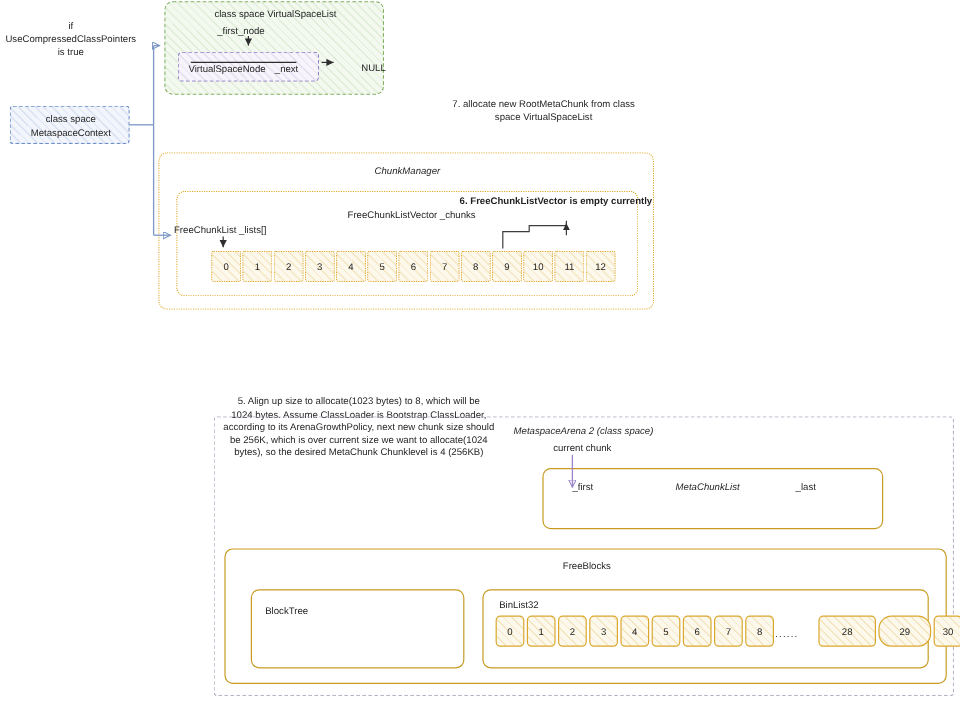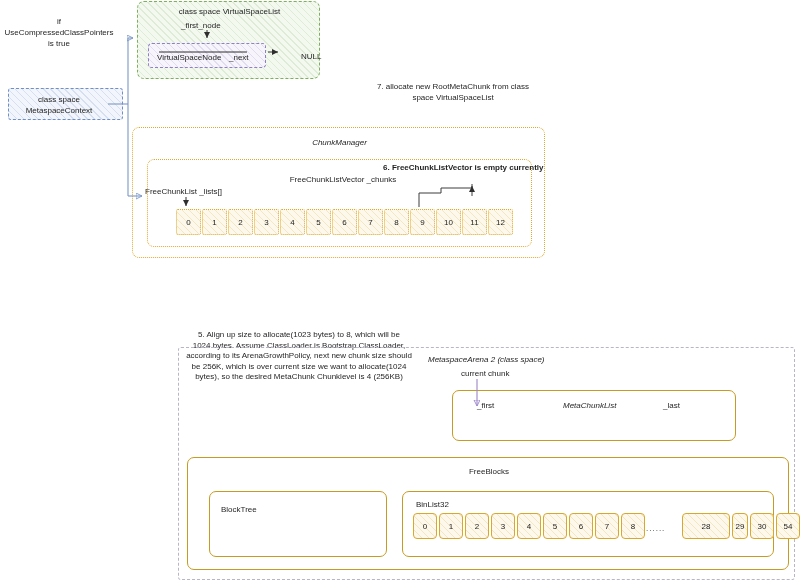--- a/index.html
+++ b/index.html
@@ -123,21 +123,21 @@
 </style>
 </head>
 <body>
 
 <div class="stage">
 
   <div class="txt c" style="left:0px; top:16px; width:118px;">if
 UseCompressedClassPointers
 is true</div>
 
-  <div class="abs box-blue-dash hatch-blue" style="left:8px; top:88px; width:115px; height:32px;">
+  <div class="abs box-blue-dash hatch-blue" style="left:8px; top:88px; width:100px; height:32px;">
     <div class="txt c" style="left:0px; top:5px; width:100px;">class space
 MetaspaceContext</div>
   </div>
 
   <div class="abs box-green-dash hatch-green" style="left:137px; top:1px; width:183px; height:78px;">
     <div class="txt c" style="left:0px; top:4px; width:183px;">class space VirtualSpaceList</div>
     <div class="txt" style="left:43px; top:18px;">_first_node</div>
 
     <div class="abs box-purple-dash hatch-purple" style="left:10px; top:41px; width:118px; height:25px;text-align:right;">
       <div class="txt" style="left:8px; top:8px;">VirtualSpaceNode</div>
@@ -218,21 +218,21 @@
       <div class="cell-amber-solid hatch-amber" style="width: 24px; height: 26px;">5</div>
       <div class="cell-amber-solid hatch-amber" style="width: 24px; height: 26px;">6</div>
       <div class="cell-amber-solid hatch-amber" style="width: 24px; height: 26px;">7</div>
       <div class="cell-amber-solid hatch-amber" style="width: 24px; height: 26px;">8</div>
     </div>
 
   <div class="txt" style="left:646px; top:523px; letter-spacing:1px;">......</div>
 
   <div class="cellrow" style="left:682px; top:513px;">
       <div class="cell-amber-solid hatch-amber" style="width: 48px; height: 26px;">28</div>
-      <div class="cell-amber-solid hatch-amber" style="width: 16px; height: 26px;">29</div>
+      <div class="cell-amber-solid hatch-amber" style="width: 44px; height: 26px; border-radius: 11px;">29</div>
       <div class="cell-amber-solid hatch-amber" style="width: 24px; height: 26px;">30</div>
       <div class="cell-amber-solid hatch-amber" style="width: 24px; height: 26px;">54</div>
     </div>
 
   <svg class="overlay" viewBox="0 0 800 586" xmlns="http://www.w3.org/2000/svg">
     <defs>
       <marker id="ah-blue" markerWidth="7" markerHeight="7" refX="6" refY="3" orient="auto" markerUnits="userSpaceOnUse">
         <path d="M0,0 L6,3 L0,6 z" fill="none" stroke="#7d98c6" stroke-width="0.9"></path>
       </marker>
       <marker id="ah-dark" markerWidth="7" markerHeight="7" refX="6" refY="3" orient="auto" markerUnits="userSpaceOnUse">

